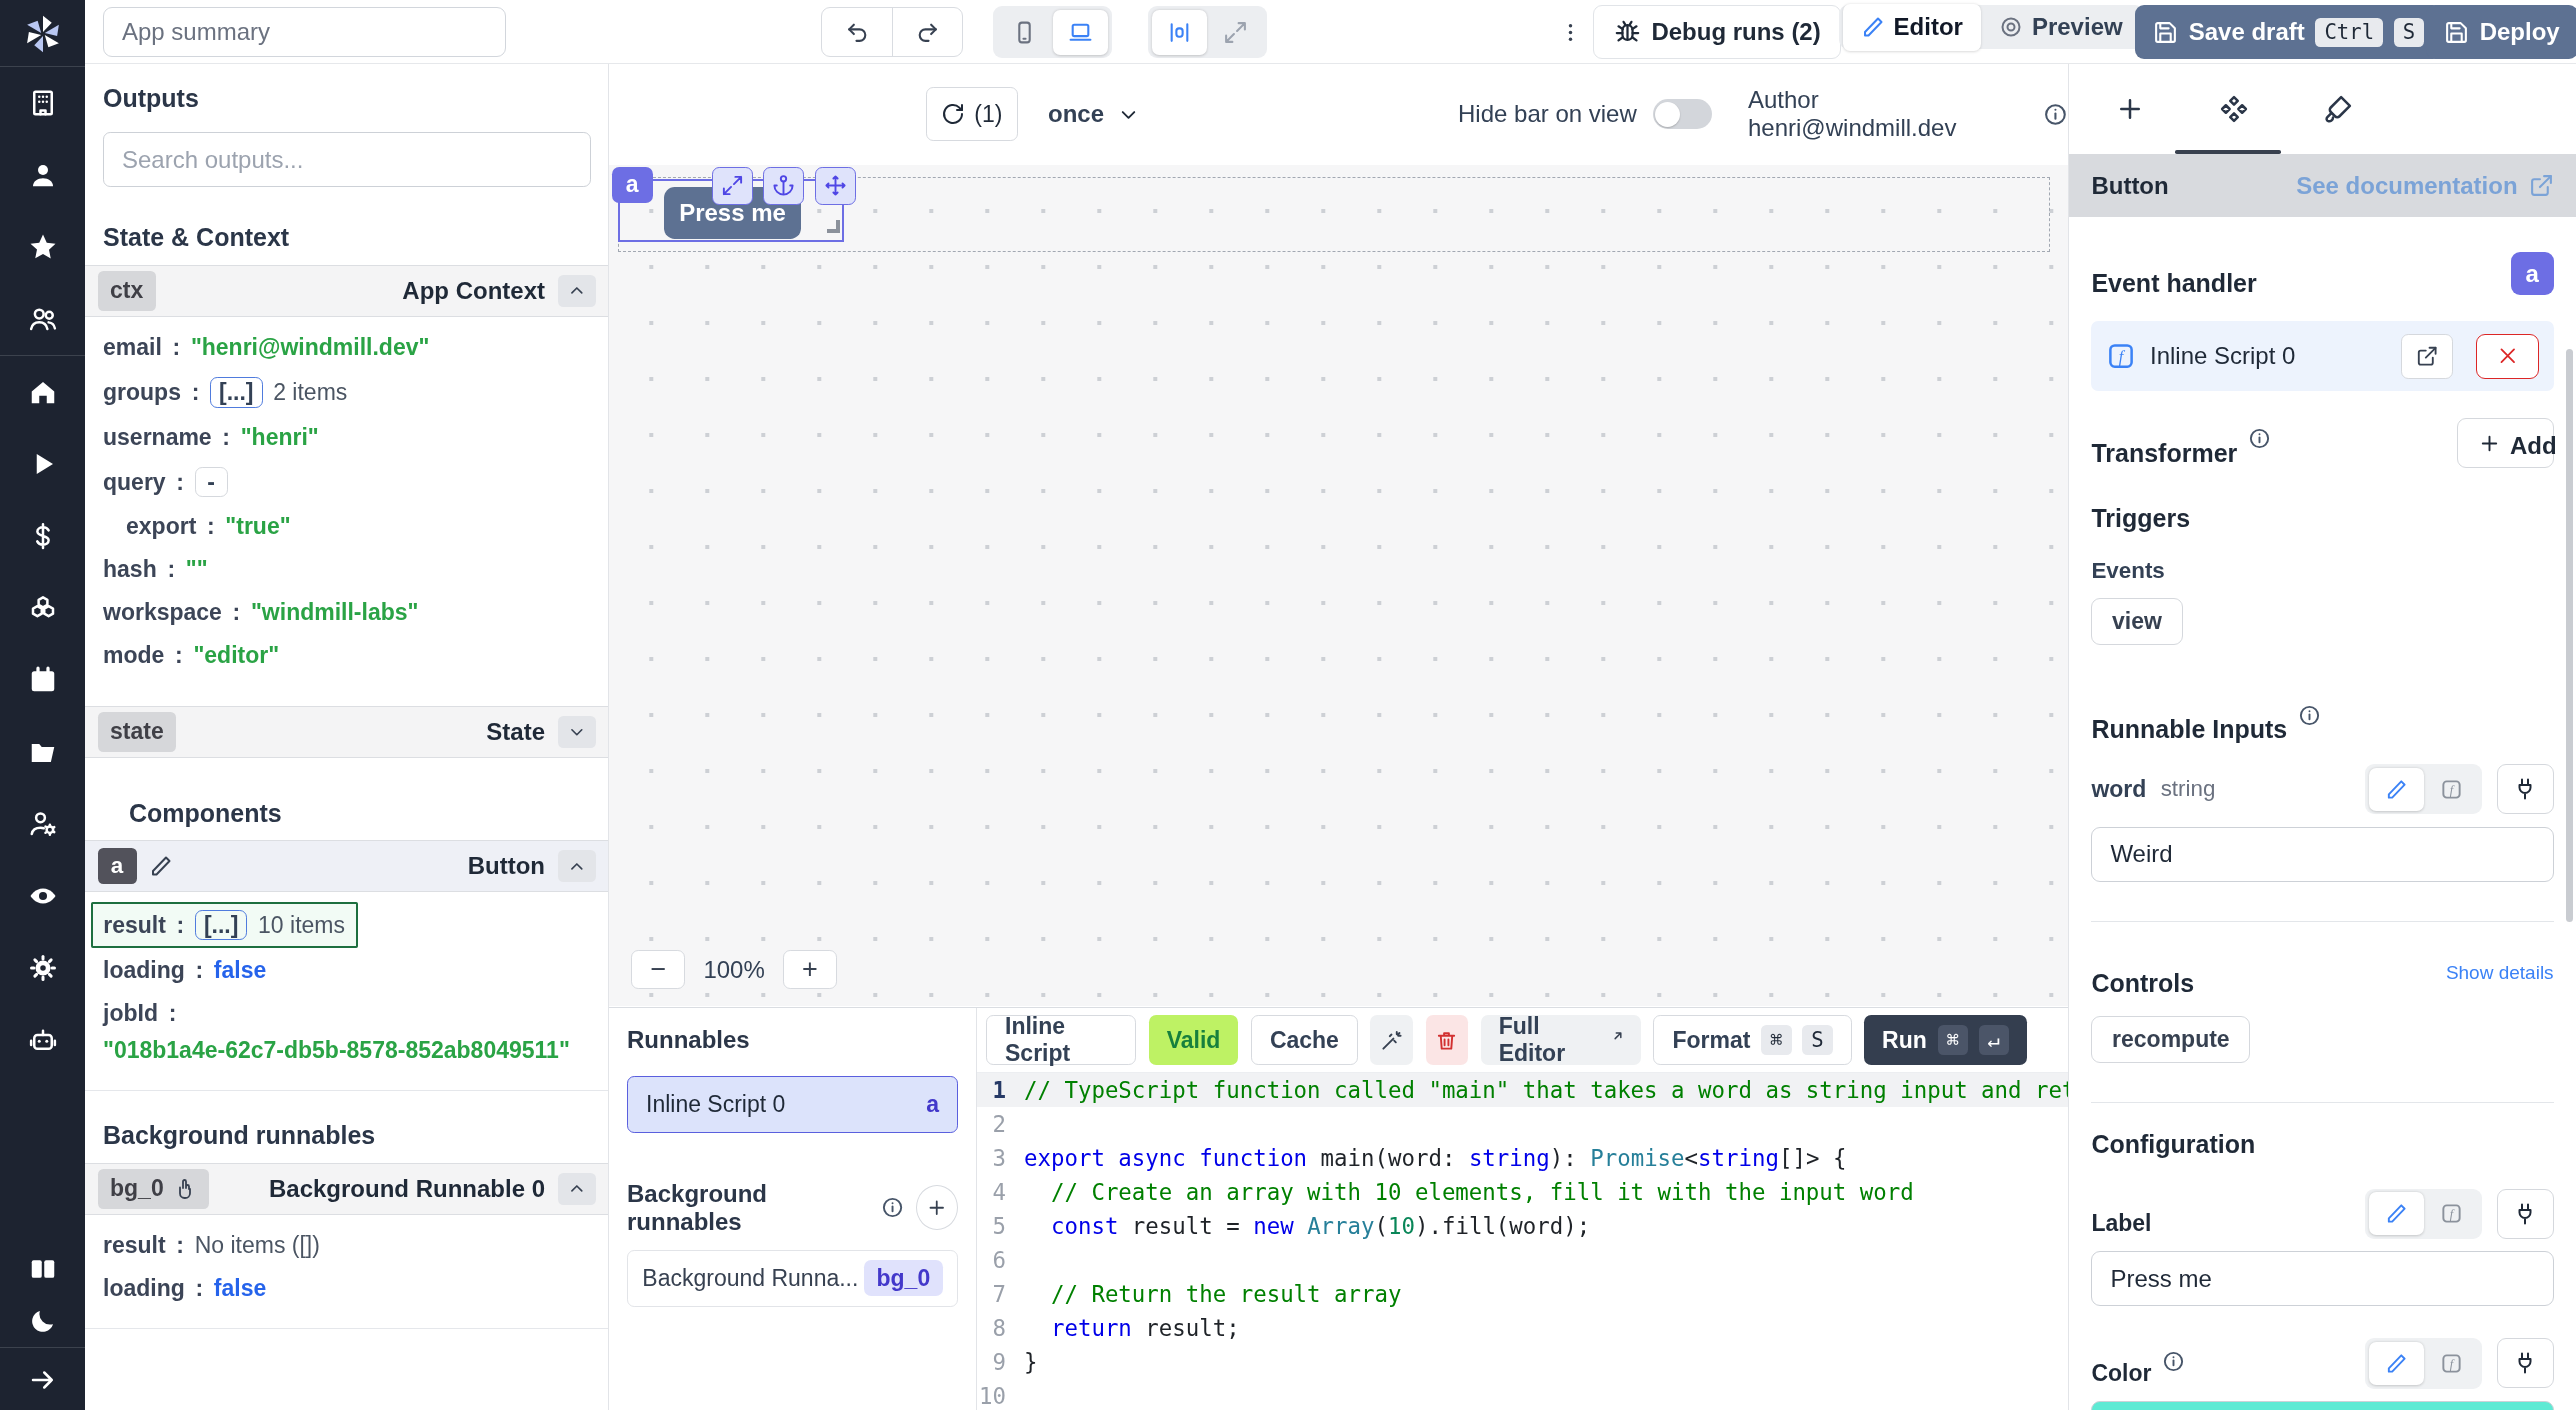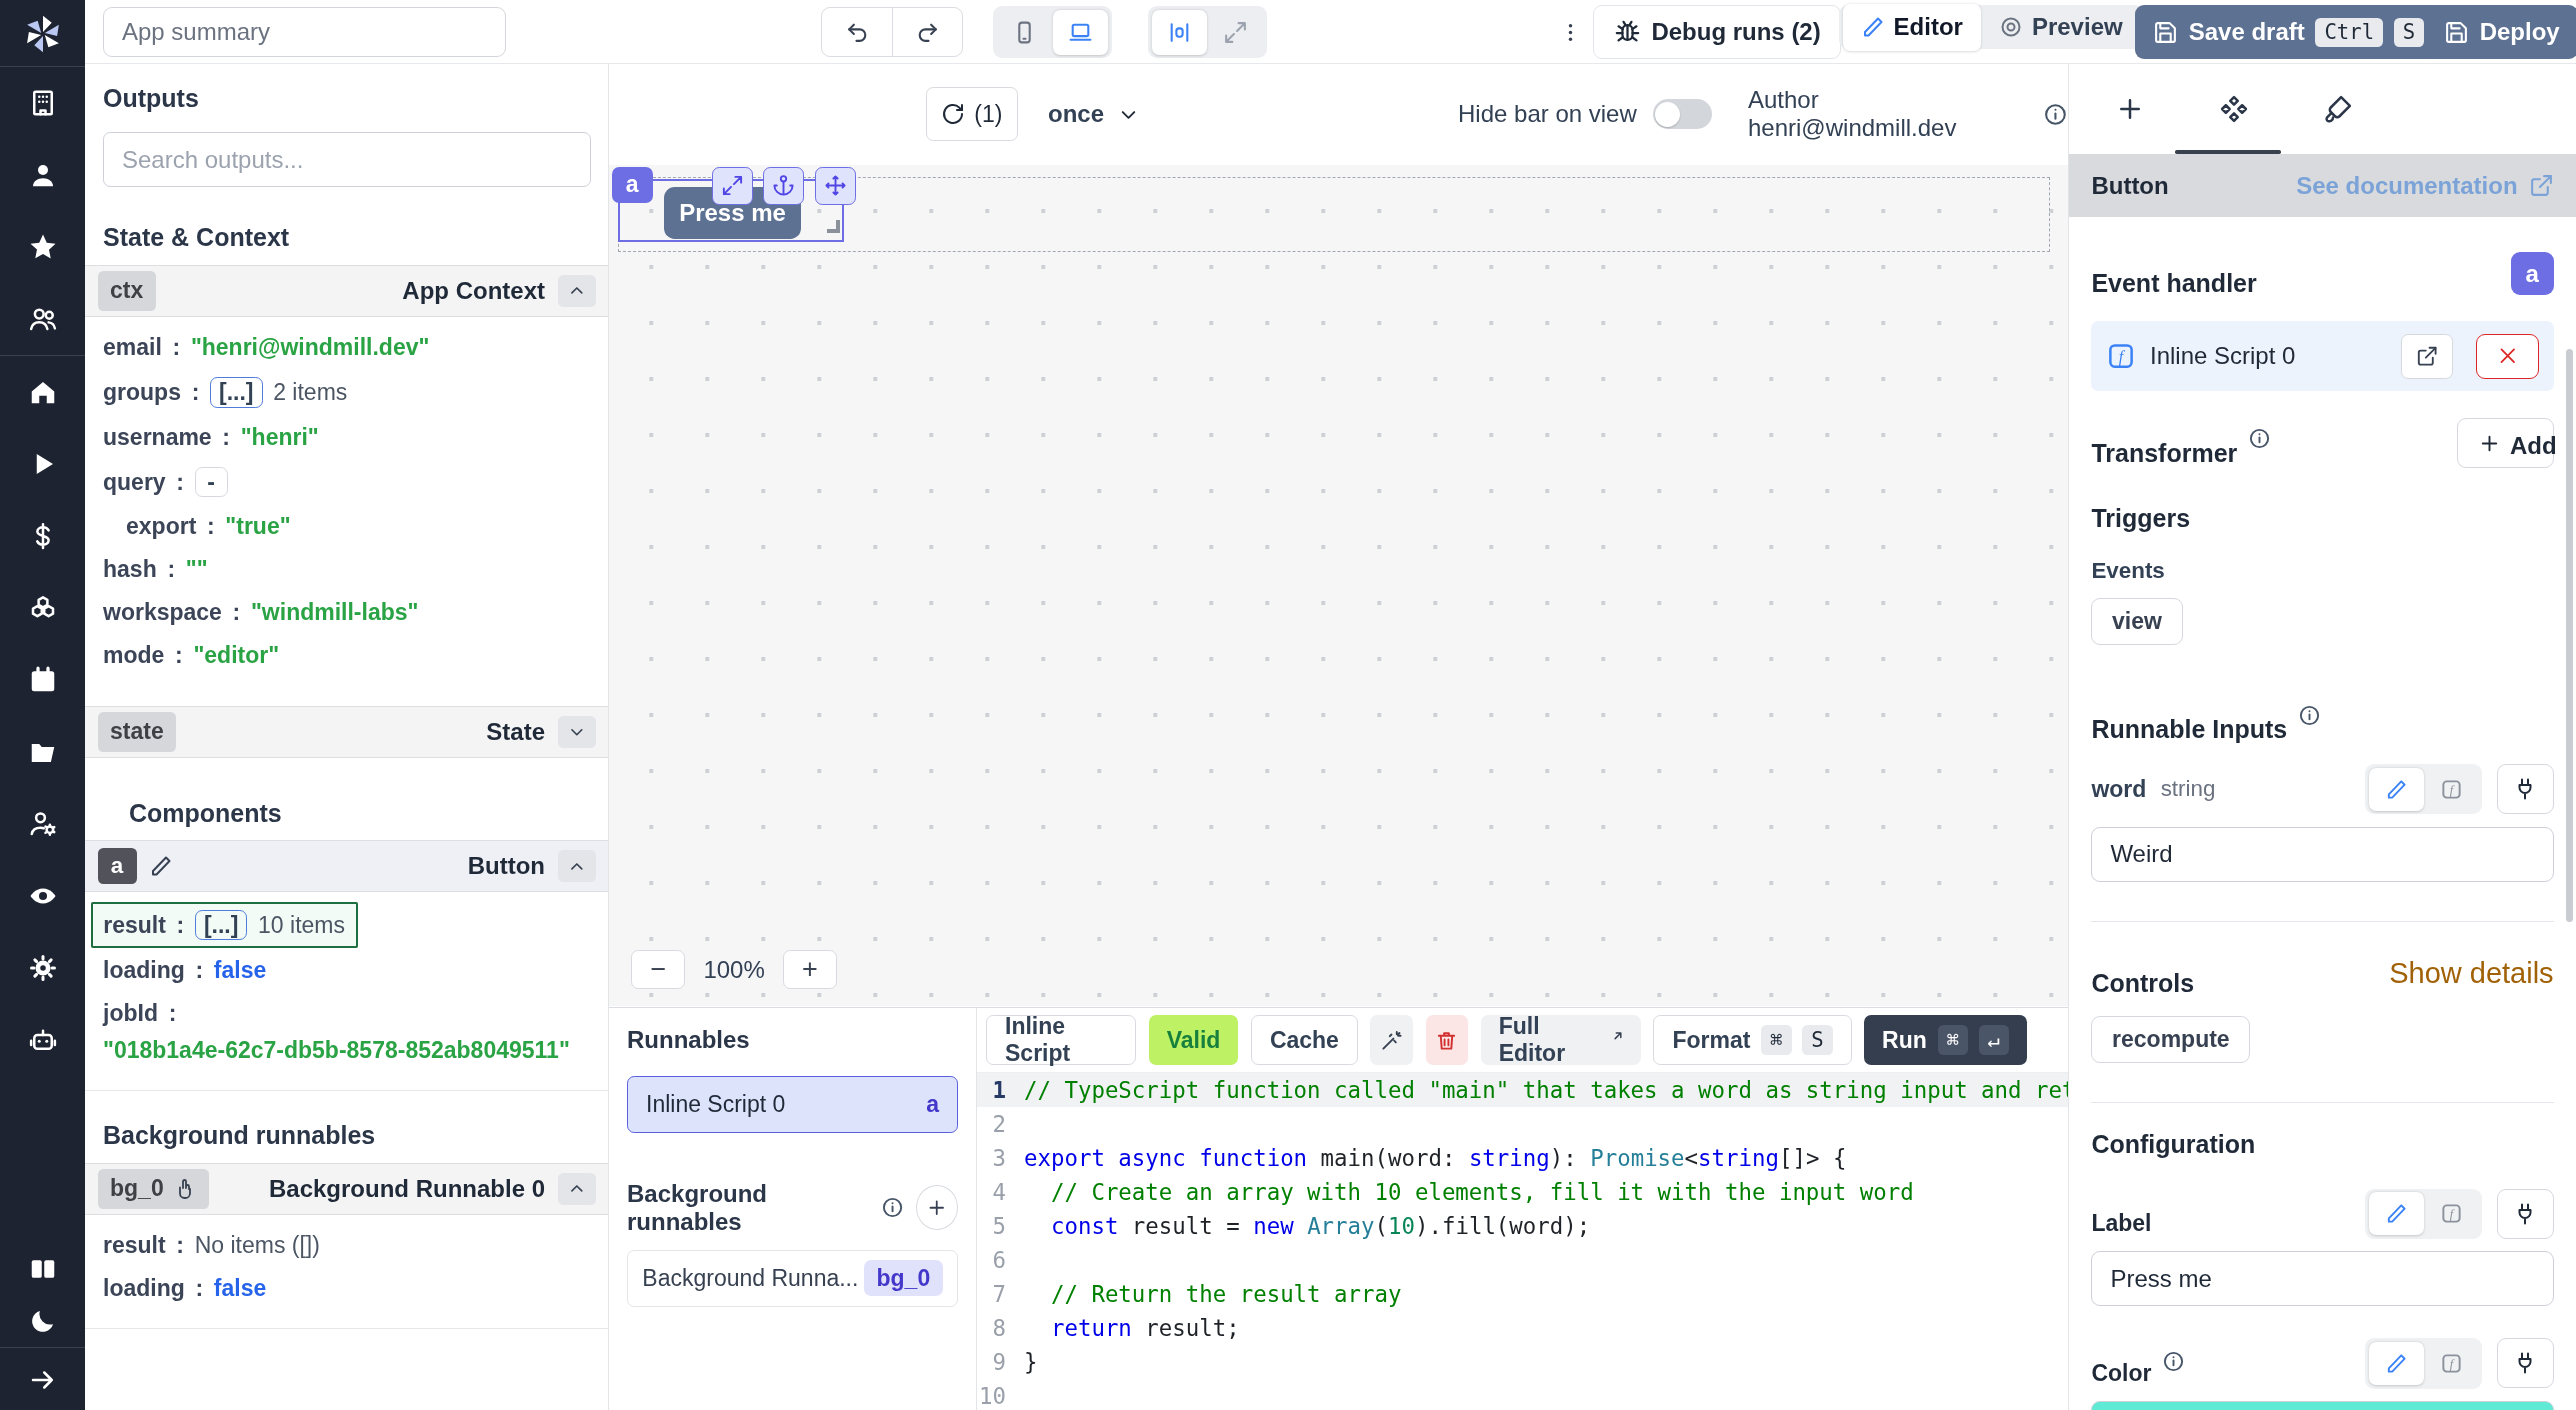--- a/index.html
+++ b/index.html
@@ -176,21 +176,21 @@
   .seg { background:#eff1f3; border-radius:9px; padding:3.6px; display:flex; align-items:center; }
   .seg-item { width:55px; height:43px; border-radius:7.2px; display:flex; align-items:center; justify-content:center; color:#8b929c; }
   .seg-item.active { background:#fff; box-shadow:0 0.9px 2.7px rgba(0,0,0,.18); color:#3b82f6; }
   .seg-item span { width:23px; height:23px; }
   .plug-btn { width:57px; height:50px; border:1.3px solid #d5d8dd; border-radius:9px; background:#fff; display:flex; align-items:center; justify-content:center; color:#1f2937; }
   .plug-btn span { width:24px; height:24px; }
   .rp-input { margin-top:12.5px; width:100%; height:55px; border:1.3px solid #cdd1d7; border-radius:9px; padding:0 18px; font-size:24px; color:#1f2937; outline:none; font-family:inherit; background:#fff; }
   .rp-select { margin-top:12.5px; width:100%; height:55px; border:1.3px solid #cdd1d7; border-radius:9px; padding:0 18px; font-size:24px; color:#1f2937; display:flex; align-items:center; background:#5eead4; }
   .rp-select span.ic { margin-left:auto; width:23px; height:23px; color:#6b7280; }
   .rp-div { border-top:1.3px solid #e3e6ea; margin-top:39px; }
-  .show-details { margin-left:auto; font-size:29px; color:#a16207; }
+  .show-details { margin-left:auto; font-size:19px; color:#3b82f6; }
   .type-label { font-size:22.4px; color:#6b7280; margin-left:14.3px; }
   .rp-scroll { position:absolute; right:2.7px; top:285px; width:7.2px; height:573px; background:#c9ccd1; border-radius:3.6px; }
 </style>
 </head>
 <body>
 
 <nav class="sidebar" data-interactable="false">
   <div class="sb-logo" data-interactable="true">
     <svg viewBox="0 0 24 24">
       <g>

